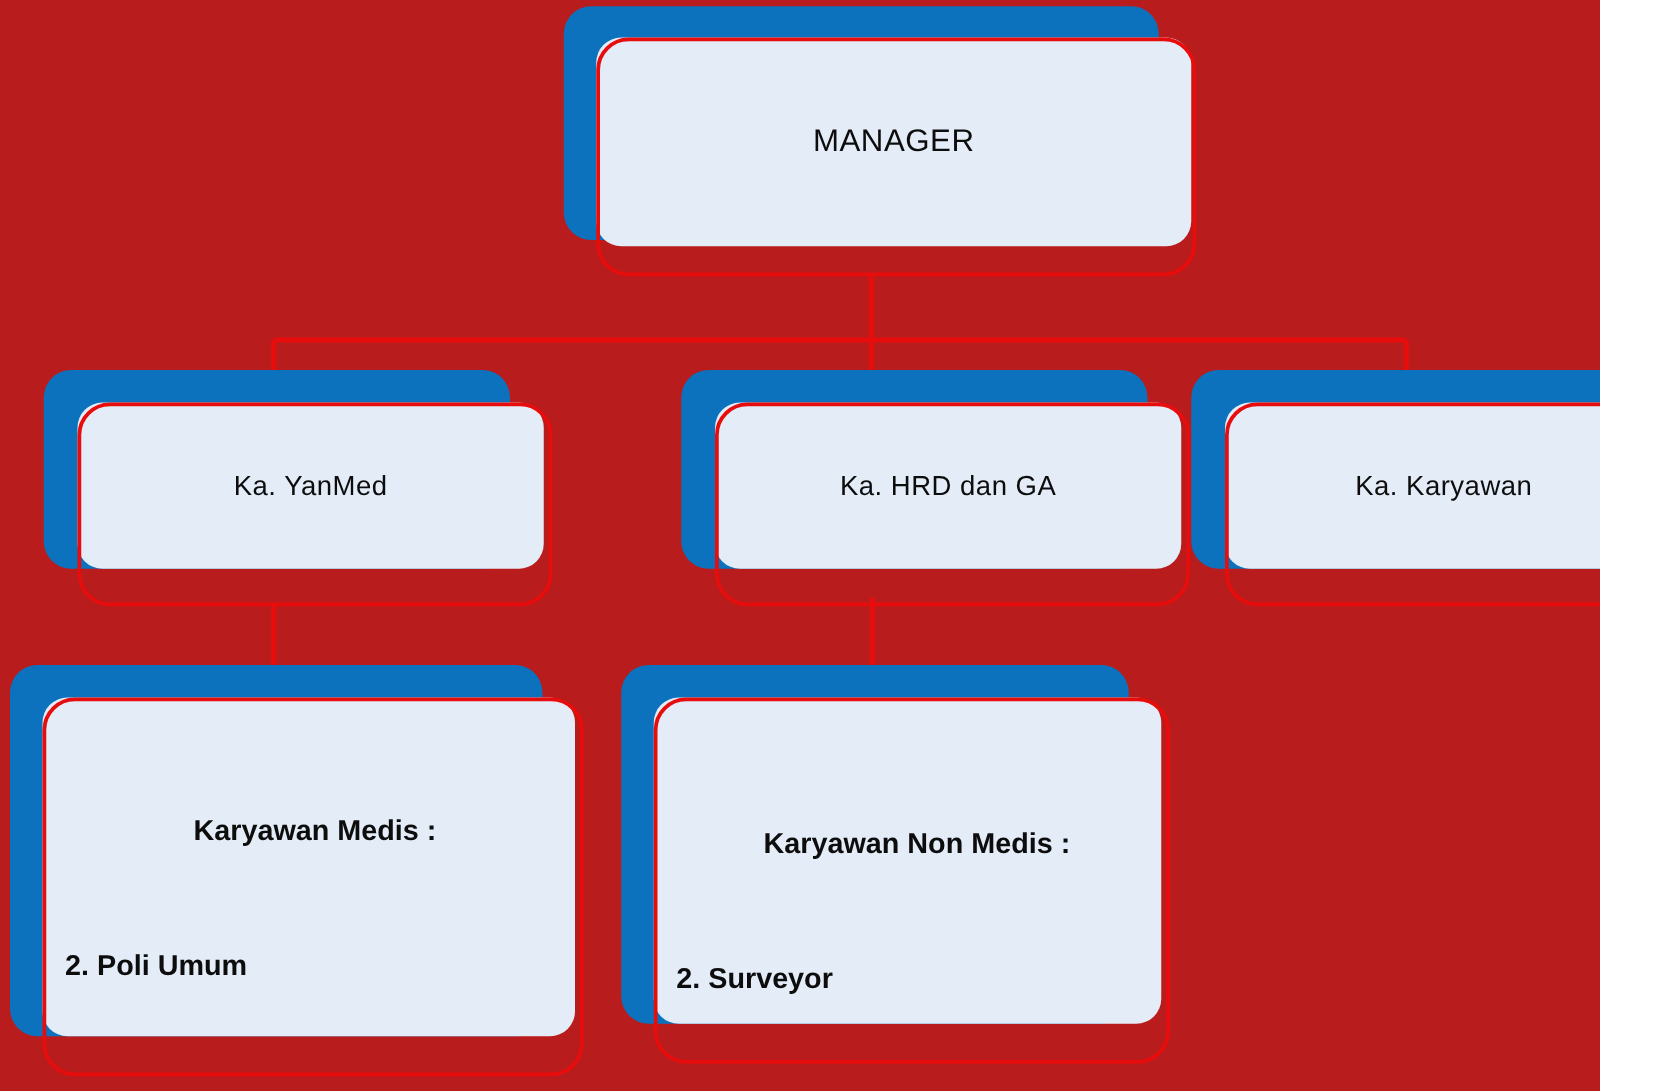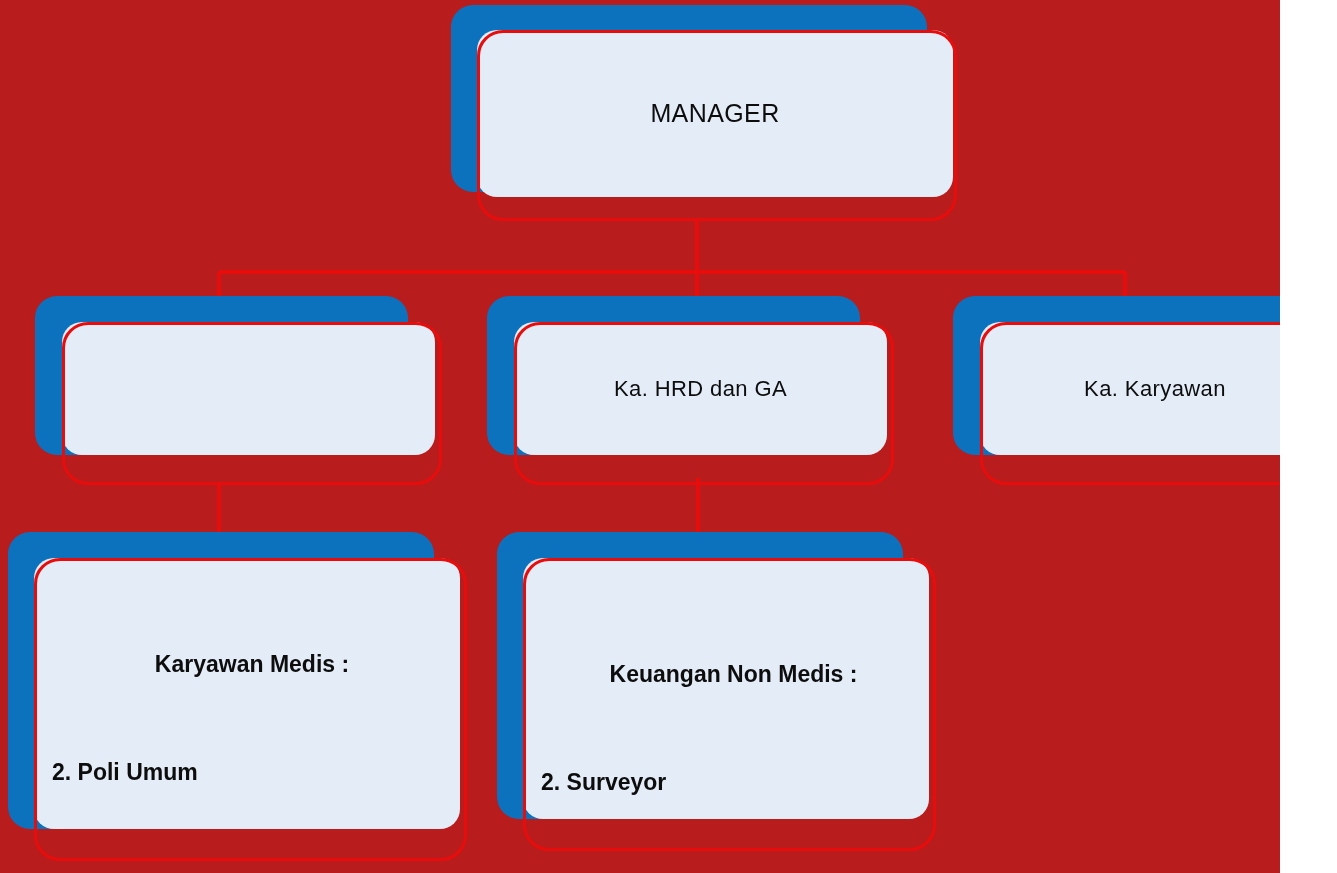--- a/index.html
+++ b/index.html
@@ -115,23 +115,24 @@
     <div class="node-shadow" style="width:476px; height:187px;"></div>
     <div class="node-fill" style="left:26px; top:25px; width:476px; height:167px;"></div>
     <div class="node-outline" style="left:26px; top:25px; width:480px; height:191px;"></div>
     <div class="node-label title-label" style="left:26px; top:25px; width:476px; height:167px;">MANAGER</div>
   </div>
 
   <div class="node" style="left:35px; top:296px; width:410px; height:190px;">
     <div class="node-shadow" style="width:373px; height:159px;"></div>
     <div class="node-fill" style="left:27px; top:26px; width:373px; height:133px;"></div>
     <div class="node-outline" style="left:27px; top:26px; width:380px; height:163px;"></div>
+    <div class="node-label title-label small" style="left:27px; top:26px; width:373px; height:133px;">Ka. YanMed</div>
   </div>
 
-  <div class="node" style="left:487px; top:296px; width:410px; height:190px;">
+  <div class="node" style="left:545px; top:296px; width:410px; height:190px;">
     <div class="node-shadow" style="width:373px; height:159px;"></div>
     <div class="node-fill" style="left:27px; top:26px; width:373px; height:133px;"></div>
     <div class="node-outline" style="left:27px; top:26px; width:380px; height:163px;"></div>
     <div class="node-label title-label small" style="left:27px; top:26px; width:373px; height:133px;">Ka. HRD dan GA</div>
   </div>
 
   <div class="node" style="left:953px; top:296px; width:390px; height:190px;">
     <div class="node-shadow" style="width:350px; height:159px;"></div>
     <div class="node-fill" style="left:27px; top:26px; width:350px; height:133px;"></div>
     <div class="node-outline" style="left:27px; top:26px; width:357px; height:163px;"></div>
@@ -151,21 +152,21 @@
       
       
     </div>
   </div>
 
   <div class="node" style="left:497px; top:532px; width:445px; height:325px;">
     <div class="node-shadow" style="width:406px; height:287px;"></div>
     <div class="node-fill" style="left:26px; top:26px; width:406px; height:261px;"></div>
     <div class="node-outline" style="left:26px; top:26px; width:413px; height:293px;"></div>
     <div class="node-label list-label" style="left:44px; top:52px; width:385px;">
-      <span class="list-head">Keuangan Non Medis :</span>
+      <span class="list-head">Karyawan Non Medis :</span>
       <span class="list-item">2. Surveyor</span>
       
       
       
     </div>
   </div>
 
 </div>
 
 </body></html>

